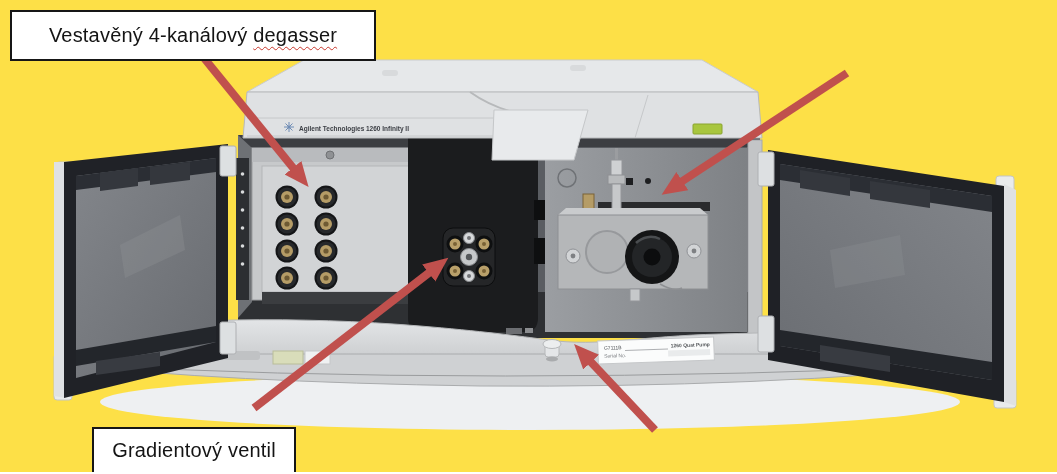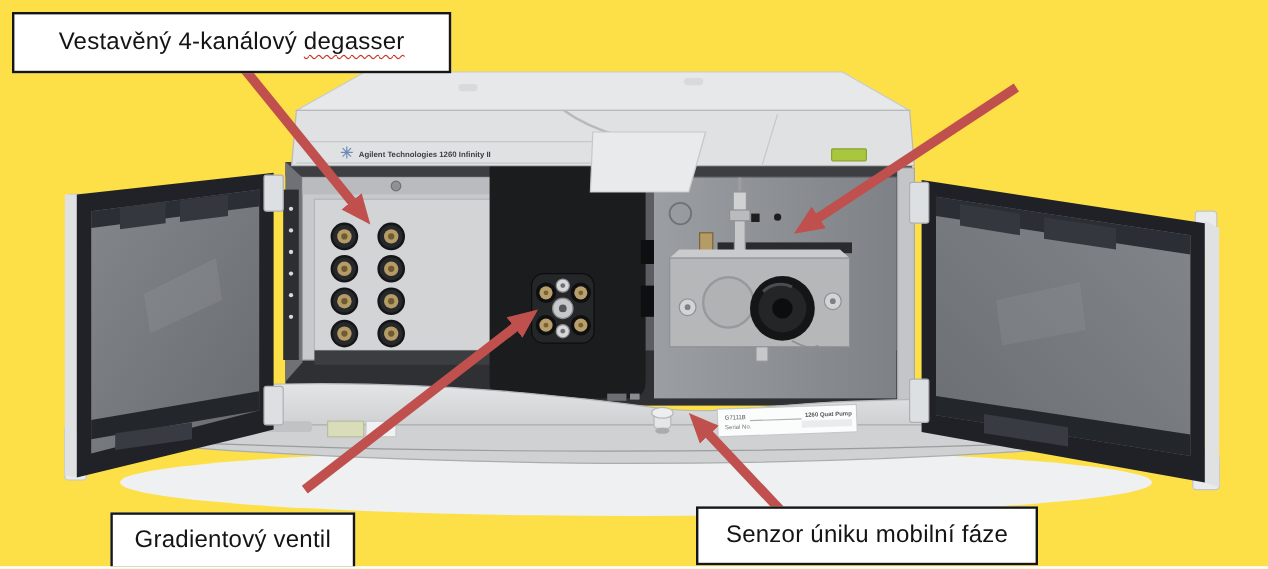--- a/index.html
+++ b/index.html
@@ -237,17 +237,14 @@
 
   <div class="callout" style="left:10px;top:10px;width:362px;height:47px;">
     <span><span>Vestavěný 4-kanálový </span><span class="misspell">degasser</span></span>
   </div>
 
 
   <div class="callout" style="left:92px;top:427px;width:200px;height:43px;">
     <span>Gradientový ventil</span>
   </div>
 
-  <div class="callout" style="left:580px;top:422px;width:281px;height:45px;">
-    <span>Senzor úniku mobilní fáze</span>
-  </div>
 
 </div>
 
 </body></html>

